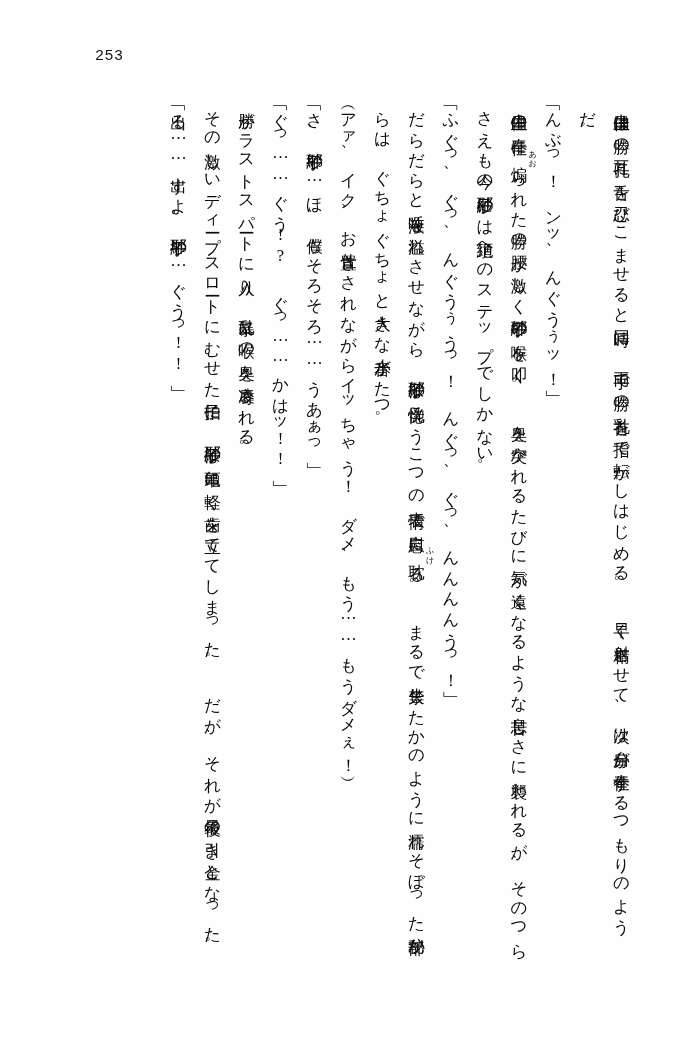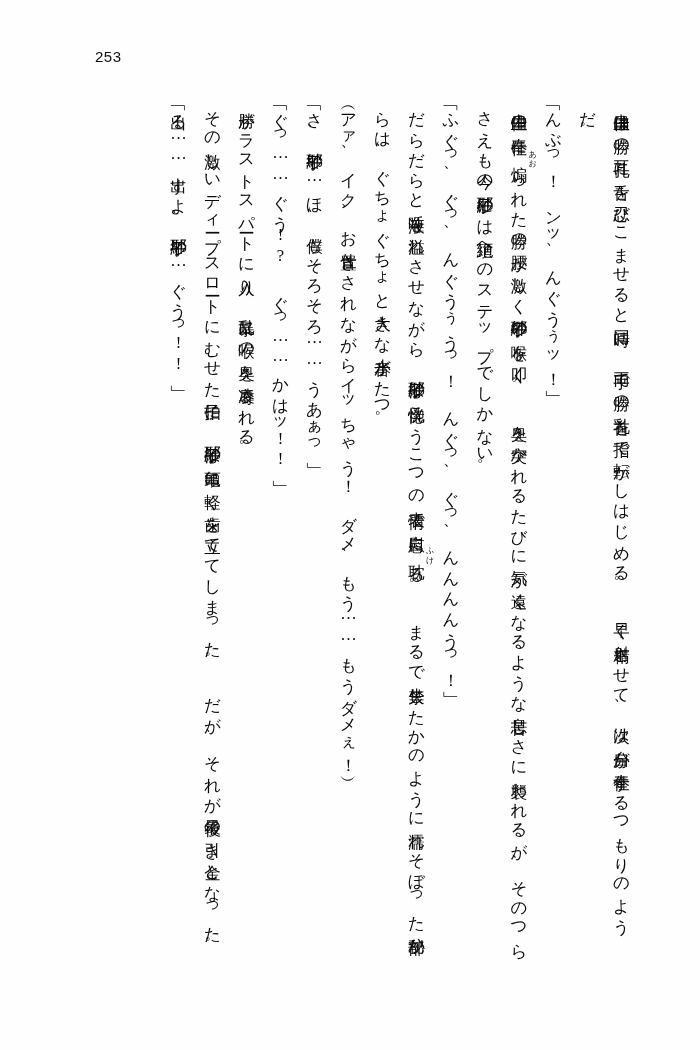--- a/index.html
+++ b/index.html
@@ -22,21 +22,21 @@
     width: 700px;
     height: 1050px;
     background: #fefefe;
   }
   .page-number {
     position: absolute;
     top: 48px;
     left: 95px;
     font-size: 15px;
     letter-spacing: 0.5px;
-    font-family: Liberation Sans, sans-serif;
+    font-family: Liberation Mono, monospace;
     color: #111;
   }
   .body-text {
     position: absolute;
     top: 100px;
     left: 58px;
     width: 580px;
     height: 860px;
     writing-mode: vertical-rl;
     text-orientation: upright;

